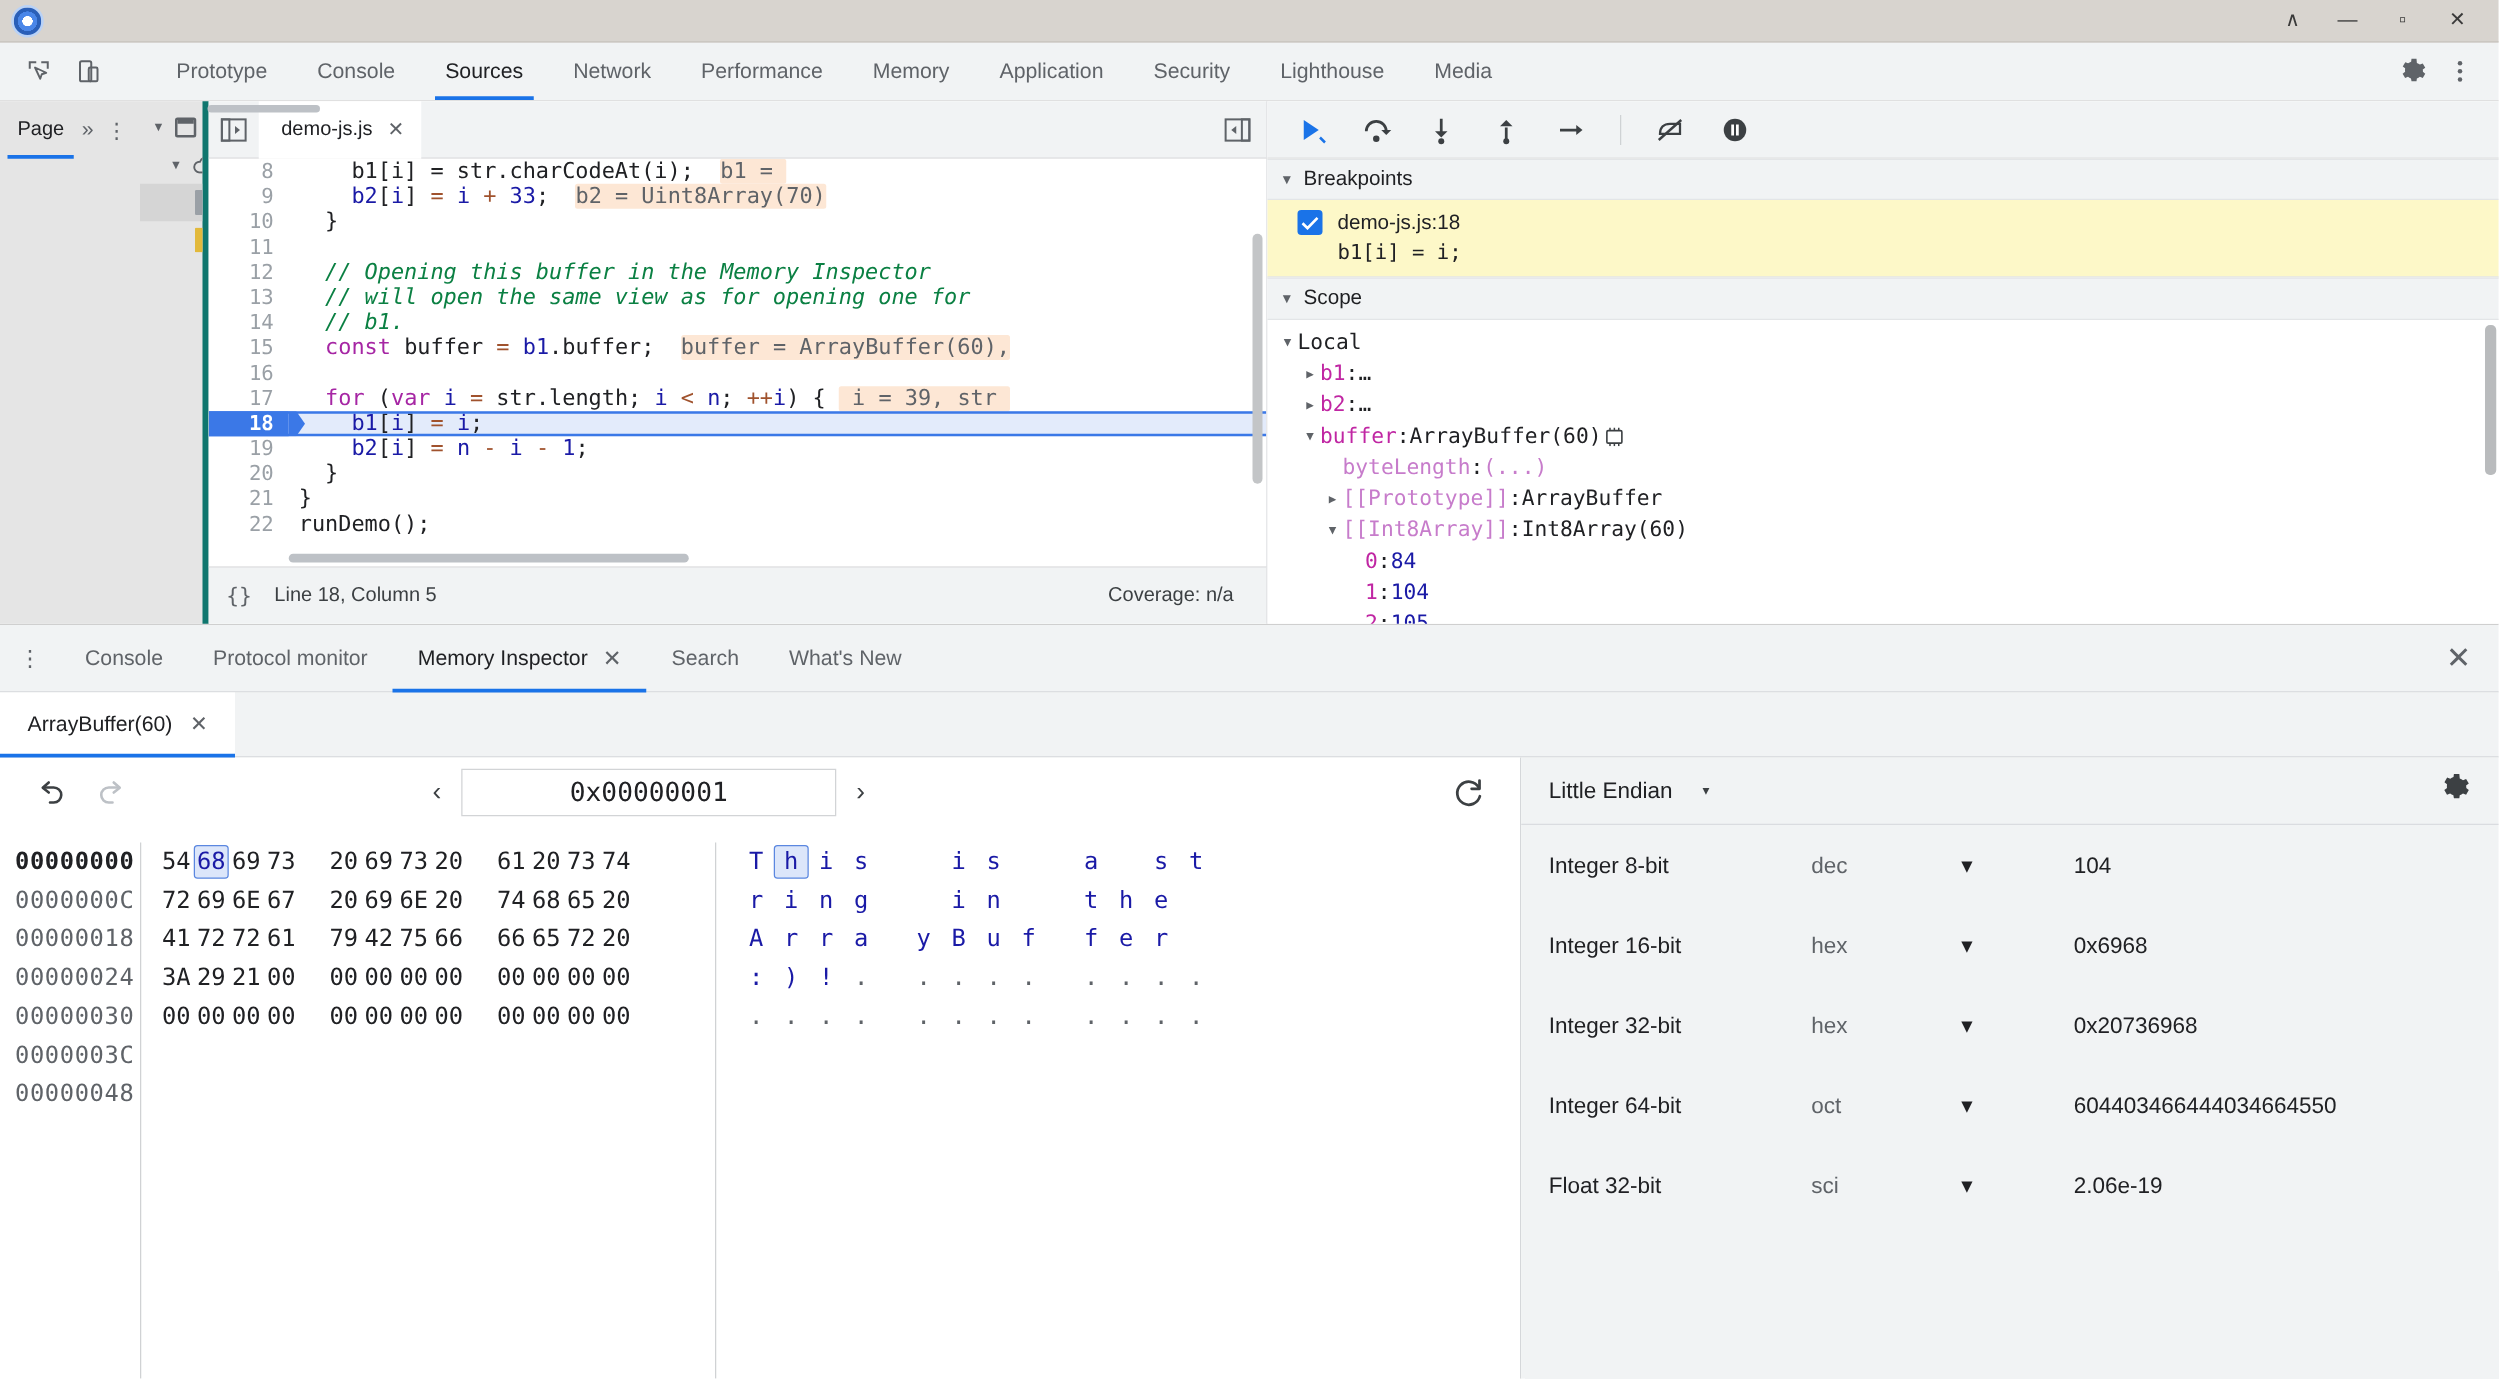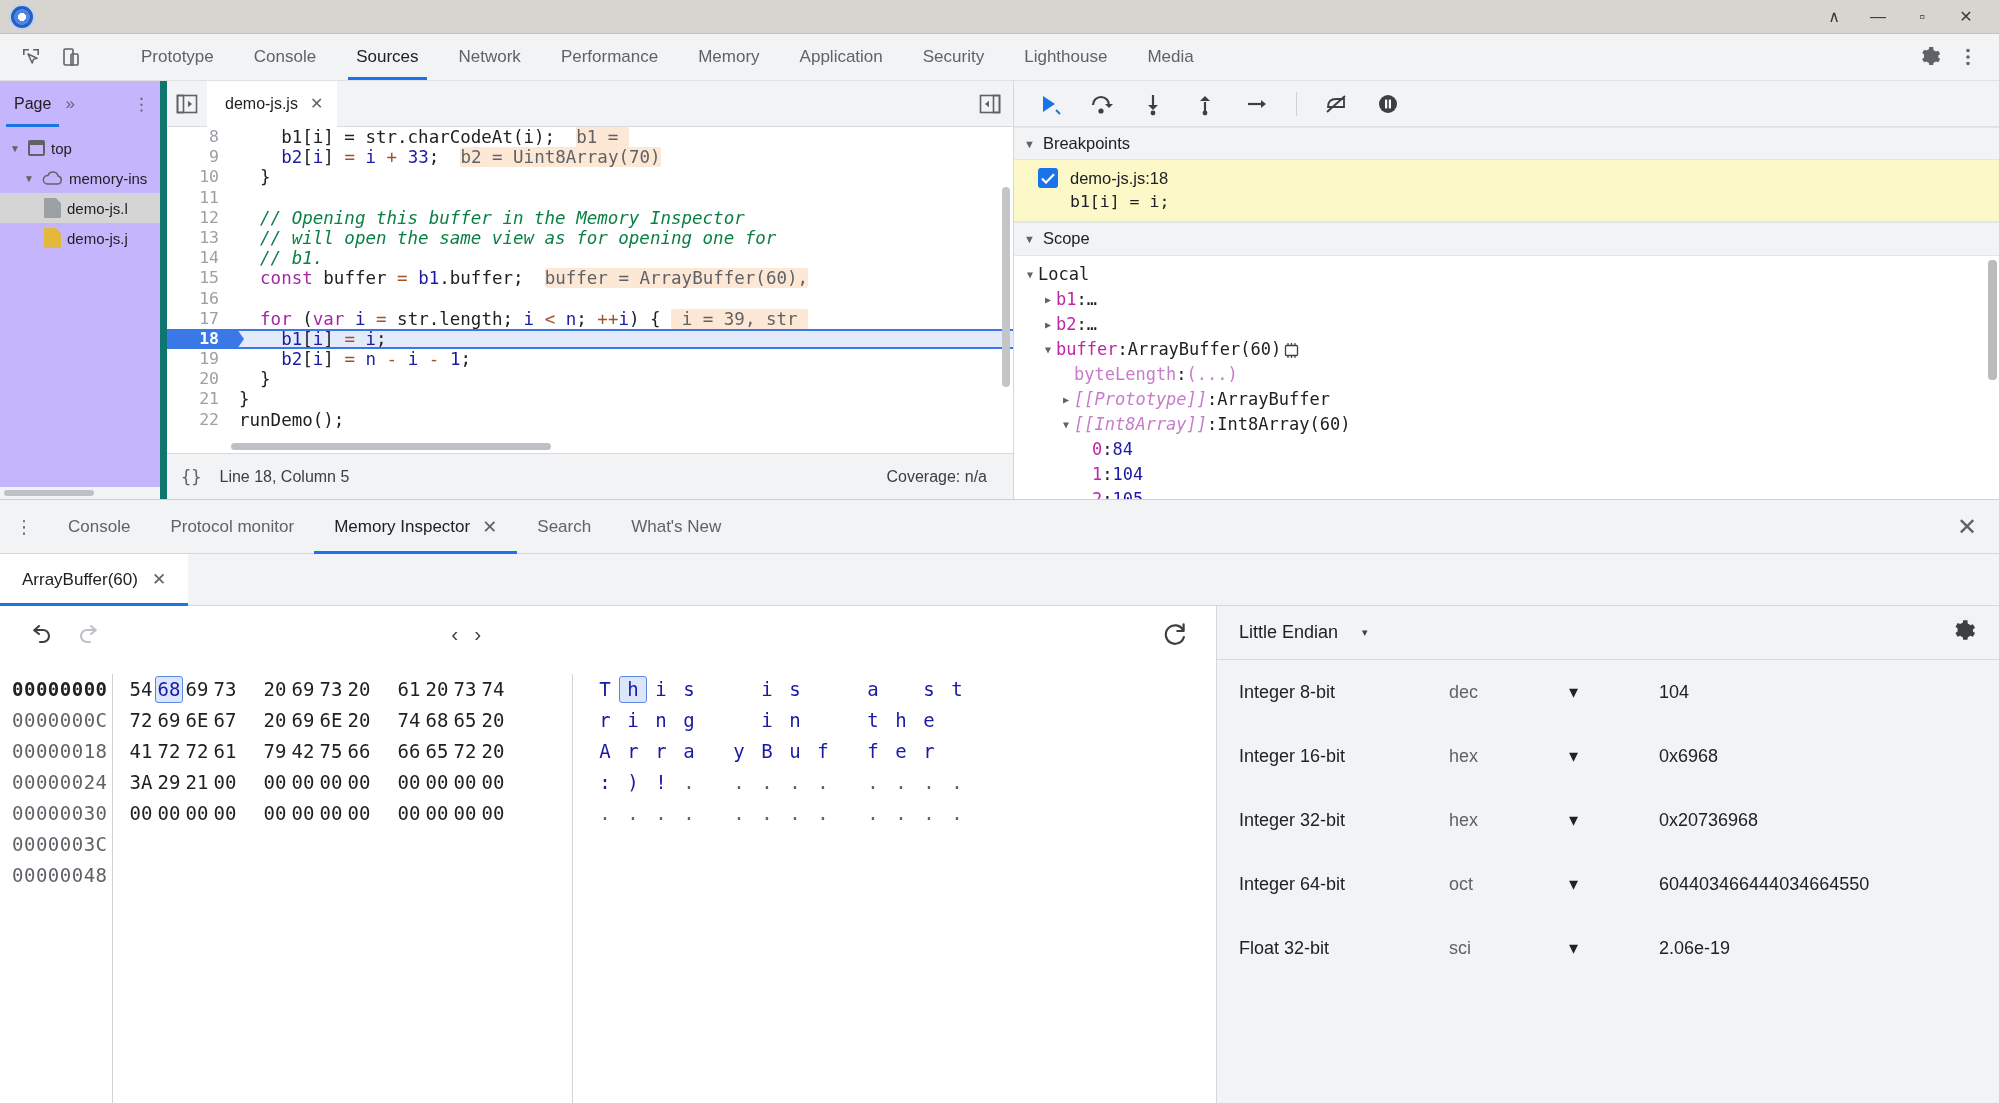--- a/index.html
+++ b/index.html
@@ -42,21 +42,21 @@
   .dt-tab.active::after {
     content:""; position:absolute; left:12px; right:12px; bottom:0; height:3px; background:#1a73e8;
   }
   .dt-right { margin-left:auto; display:flex; align-items:center; gap:4px; padding-right:14px; }
   .dt-right .vdiv { margin:12px 10px; }
 
   
   .upper { display:flex; flex:0 0 419px; height:419px; border-bottom:1px solid #cfcfcf; min-height:0;}
 
   
-  .navigator { width:167px; flex:0 0 167px; background:#c4b5fd; border-right:7px solid #0f766e; display:flex; flex-direction:column;}
+  .navigator { width:167px; flex:0 0 167px; background:#e5e5e5; border-right:5px solid #0f766e; display:flex; }
   .nav-header { height:46px; display:flex; align-items:center; padding:0 10px; gap:10px; position:relative; }
   .nav-tab { font-size:16px; color:#202124; padding:0 4px; position:relative; height:46px; display:flex; align-items:center;}
   .nav-tab.active::after{content:"";position:absolute;left:-4px;right:-4px;bottom:0;height:3px;background:#1a73e8;}
   .nav-more { font-size:17px; color:#5f6368; }
   .nav-kebab { margin-left:auto; color:#5f6368; font-size:17px; letter-spacing:0; }
   .nav-tree { flex:1; padding-top:6px; font-size:15px; color:#202124; overflow:hidden;}
   .tree-row { display:flex; align-items:center; height:30px; gap:6px; padding-right:4px; white-space:nowrap; overflow:hidden;}
   .tree-row.selected { background:#d5d5d5; }
   .tri { width:14px; text-align:center; font-size:10px; color:#5f6368; flex:0 0 14px;}
   .indent8 { padding-left:8px; } .indent22 { padding-left:22px; } .indent44 { padding-left:44px; }
@@ -108,21 +108,21 @@
   .caret{font-size:11px;color:#5f6368;}
   .bp-row{background:#fdf8c8;padding:8px 0 10px 24px;border-bottom:1px solid #e3e5e7;}
   .bp-line1{display:flex;align-items:center;gap:12px;font-size:16.5px;color:#202124;}
   .cbx{width:20px;height:20px;background:#1a73e8;border-radius:3px;display:flex;align-items:center;justify-content:center;flex:0 0 20px;}
   .cbx svg{display:block;}
   .bp-line2{padding-left:32px;margin-top:4px;font-family:"DejaVu Sans Mono",monospace;font-size:16.5px;color:#202124;}
   .scope{flex:1 1 auto;overflow:hidden;font-family:"DejaVu Sans Mono","Liberation Mono",monospace;font-size:17px;padding-top:6px;position:relative;}
   .srow{display:flex;align-items:center;height:25px;white-space:nowrap;}
   .srow .tri2{width:16px;flex:0 0 16px;text-align:center;font-size:10px;color:#5f6368;}
   .pname{color:#c026a3;} .pname-dim{color:#c77ccb;} .pval{color:#202124;} .pnum{color:#1a1aa6;}
-  .proto{color:#c77ccb;font-style:italic;}
+  .proto{color:#c77ccb;}
   .chip{display:inline-block;width:17px;height:15px;vertical-align:-2px;margin-left:2px;}
   .dbg-vscroll{position:absolute;right:2px;top:4px;bottom:4px;width:9px;}
   .dbg-vscroll .thumb{position:absolute;left:0;top:0;width:9px;height:120px;background:#b9bbbd;border-radius:4px;}
 
   
   .drawer{flex:1 1 auto;display:flex;flex-direction:column;min-height:0;background:#fff;}
   .drawer-tabbar{height:54px;flex:0 0 54px;background:#f1f3f4;display:flex;align-items:center;border-bottom:1px solid #d5d7da;}
   .dw-kebab{width:48px;display:flex;align-items:center;justify-content:center;color:#5f6368;font-size:18px;}
   .dw-tab{display:flex;align-items:center;gap:12px;height:54px;padding:0 20px;font-size:17px;color:#5f6368;position:relative;white-space:nowrap;}
   .dw-tab.active{color:#202124;}
@@ -520,20 +520,21 @@
               </svg>
           </div>
           <div class="tb-ic">
             <svg width="26" height="26" viewBox="0 0 26 26">
                 <path d="M18 9H11a6 6 0 000 12h3" fill="none" stroke="#bdc1c6" stroke-width="2.1" stroke-linecap="round"></path>
                 <path d="M15 5l4.8 4.2L15 13" fill="none" stroke="#bdc1c6" stroke-width="2.1" stroke-linecap="round" stroke-linejoin="round"></path>
               </svg>
           </div>
           <div class="addr-group">
             <span class="chev">‹</span>
+            <div class="addr-input">0x00000001</div>
             <span class="chev">›</span>
           </div>
           <div class="tb-ic refresh-wrap">
             <svg width="28" height="28" viewBox="0 0 28 28">
                 <path d="M22 10a9.2 9.2 0 10.9 7" fill="none" stroke="#3c4043" stroke-width="2.2" stroke-linecap="round"></path>
                 <path d="M22.6 4.4V11h-6.3" fill="none" stroke="#3c4043" stroke-width="2.2" stroke-linecap="round" stroke-linejoin="round"></path>
               </svg>
           </div>
         </div>
 

